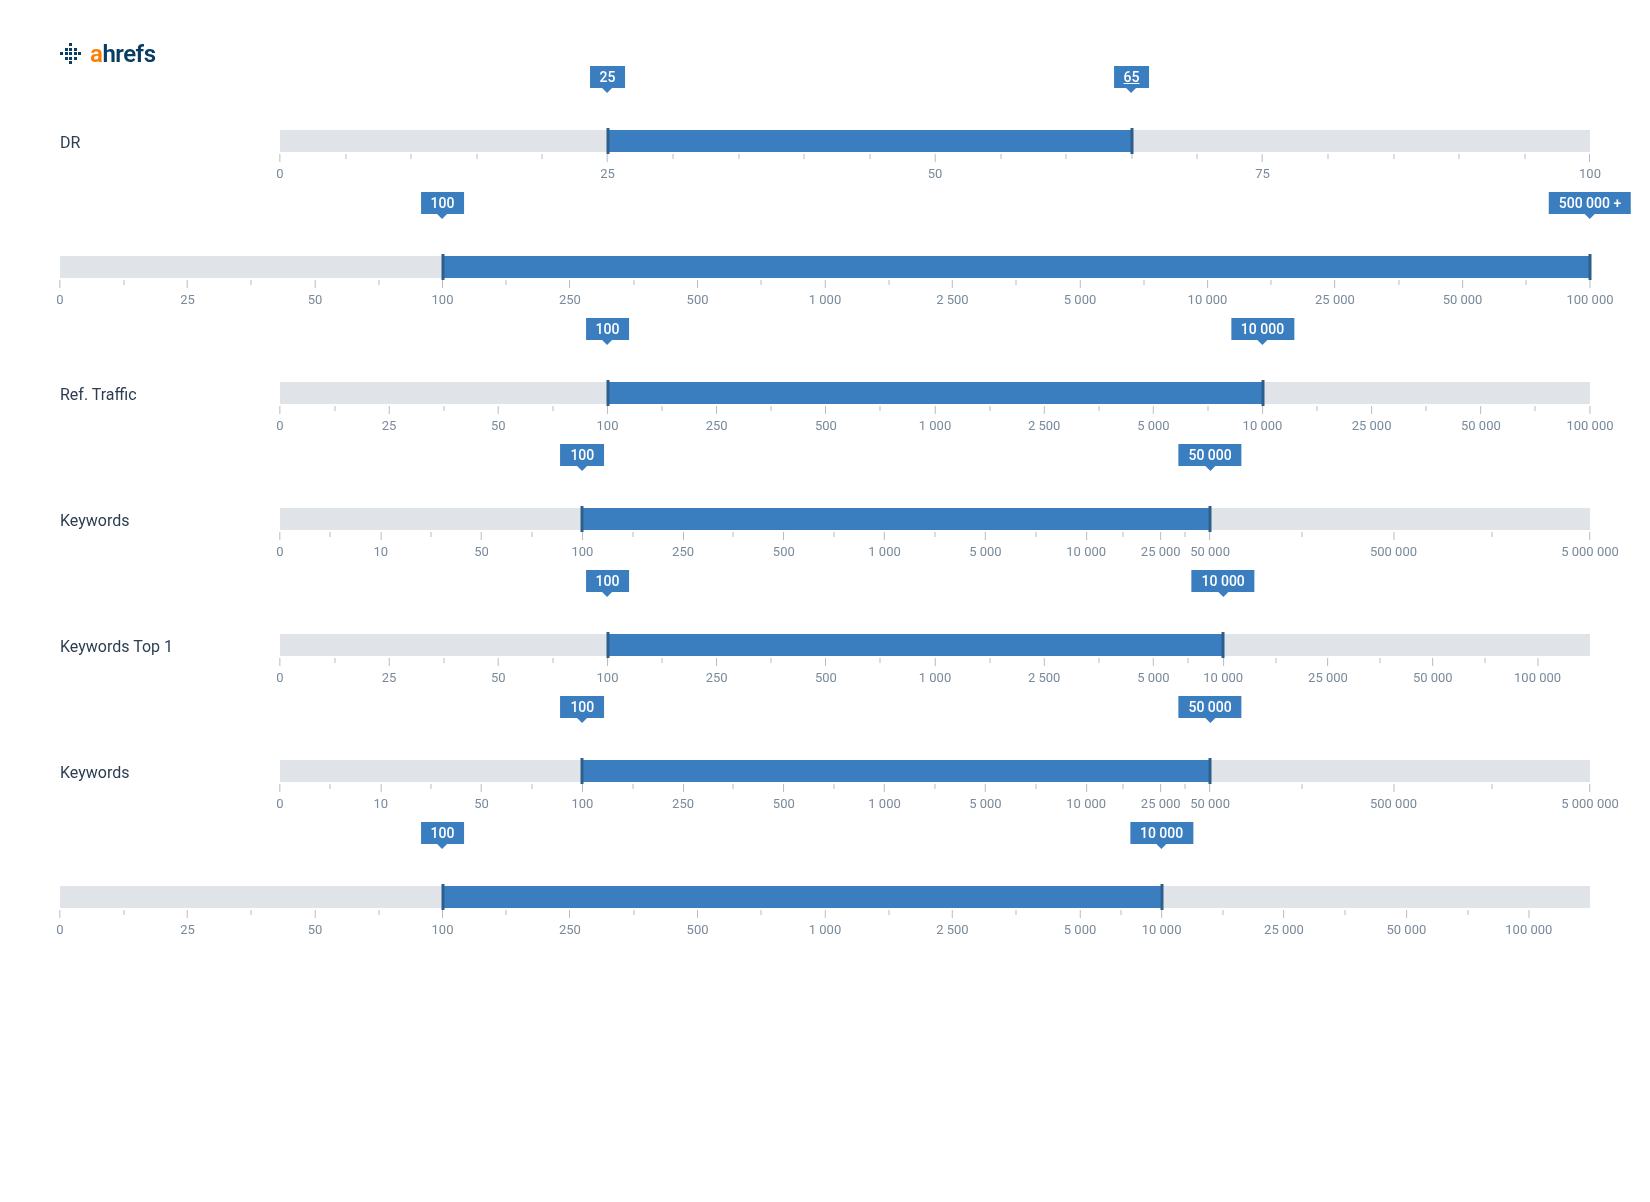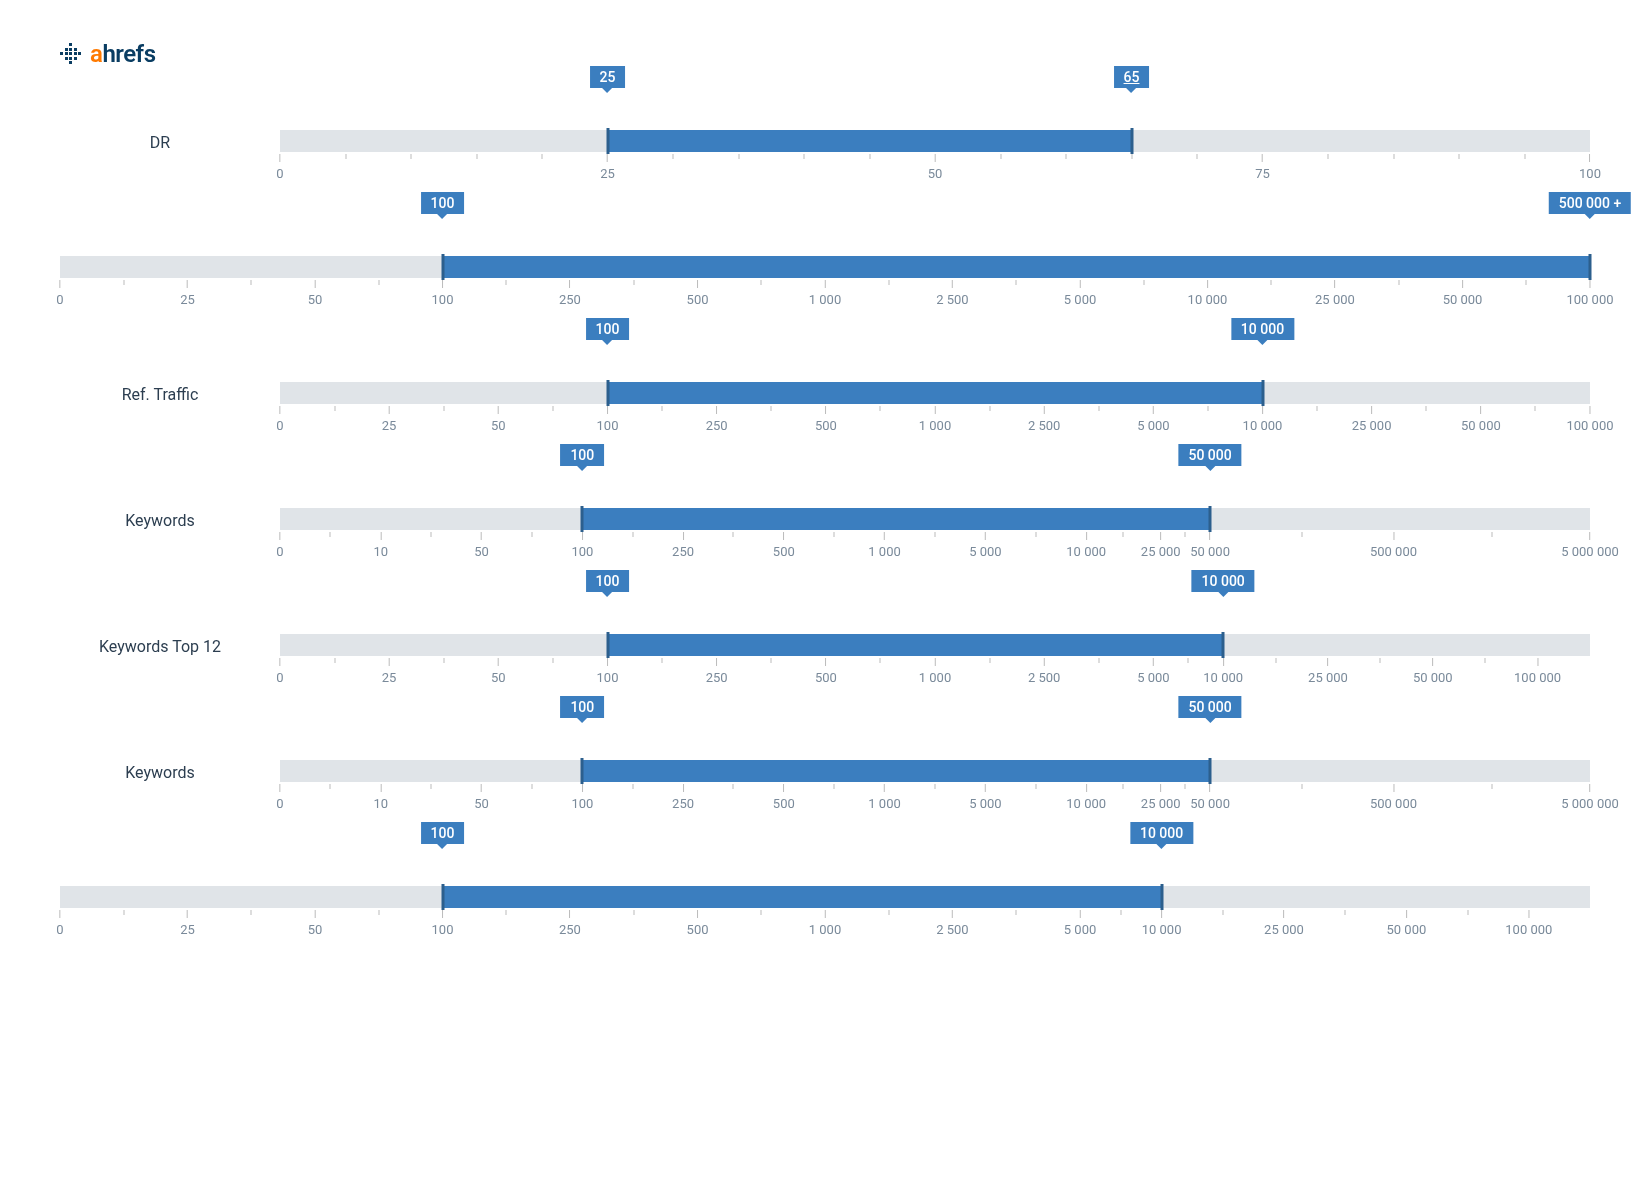--- a/index.html
+++ b/index.html
@@ -59,21 +59,20 @@
       align-items: flex-start;
       margin-bottom: 40px;
       gap: 20px;
     }
     
     .slider-label {
       width: 200px;
       font-size: 16px;
       color: #2c3e50;
       padding-top: 35px;
-      text-align: center;
     }
     
     .slider-container {
       flex: 1;
       position: relative;
       padding-top: 32px;
     }
     
     .slider-track {
       height: 22px;
@@ -573,21 +572,21 @@
           <div class="tick" style="left: 78%;">
             <div class="tick-line tick-minor"></div>
           </div>
           <div class="tick" style="left: 92.5%;">
             <div class="tick-line tick-minor"></div>
           </div>
         </div>
       </div>
     </div>
     <div class="slider-row">
-      <div class="slider-label">Keywords Top 12</div>
+      <div class="slider-label">Keywords Top 1</div>
       <div class="slider-container">
         <div class="slider-badge" style="left: 25%;">100</div>
         <div class="slider-badge" style="left: 72%;">10 000</div>
         <div class="slider-track">
           <div class="slider-fill" style="left: 25%; width: 47%;"></div>
           <div class="slider-handle" style="left: 25%;"></div>
           <div class="slider-handle" style="left: 72%;"></div>
         </div>
         <div class="slider-ticks">
           <div class="tick" style="left: 0%;">

